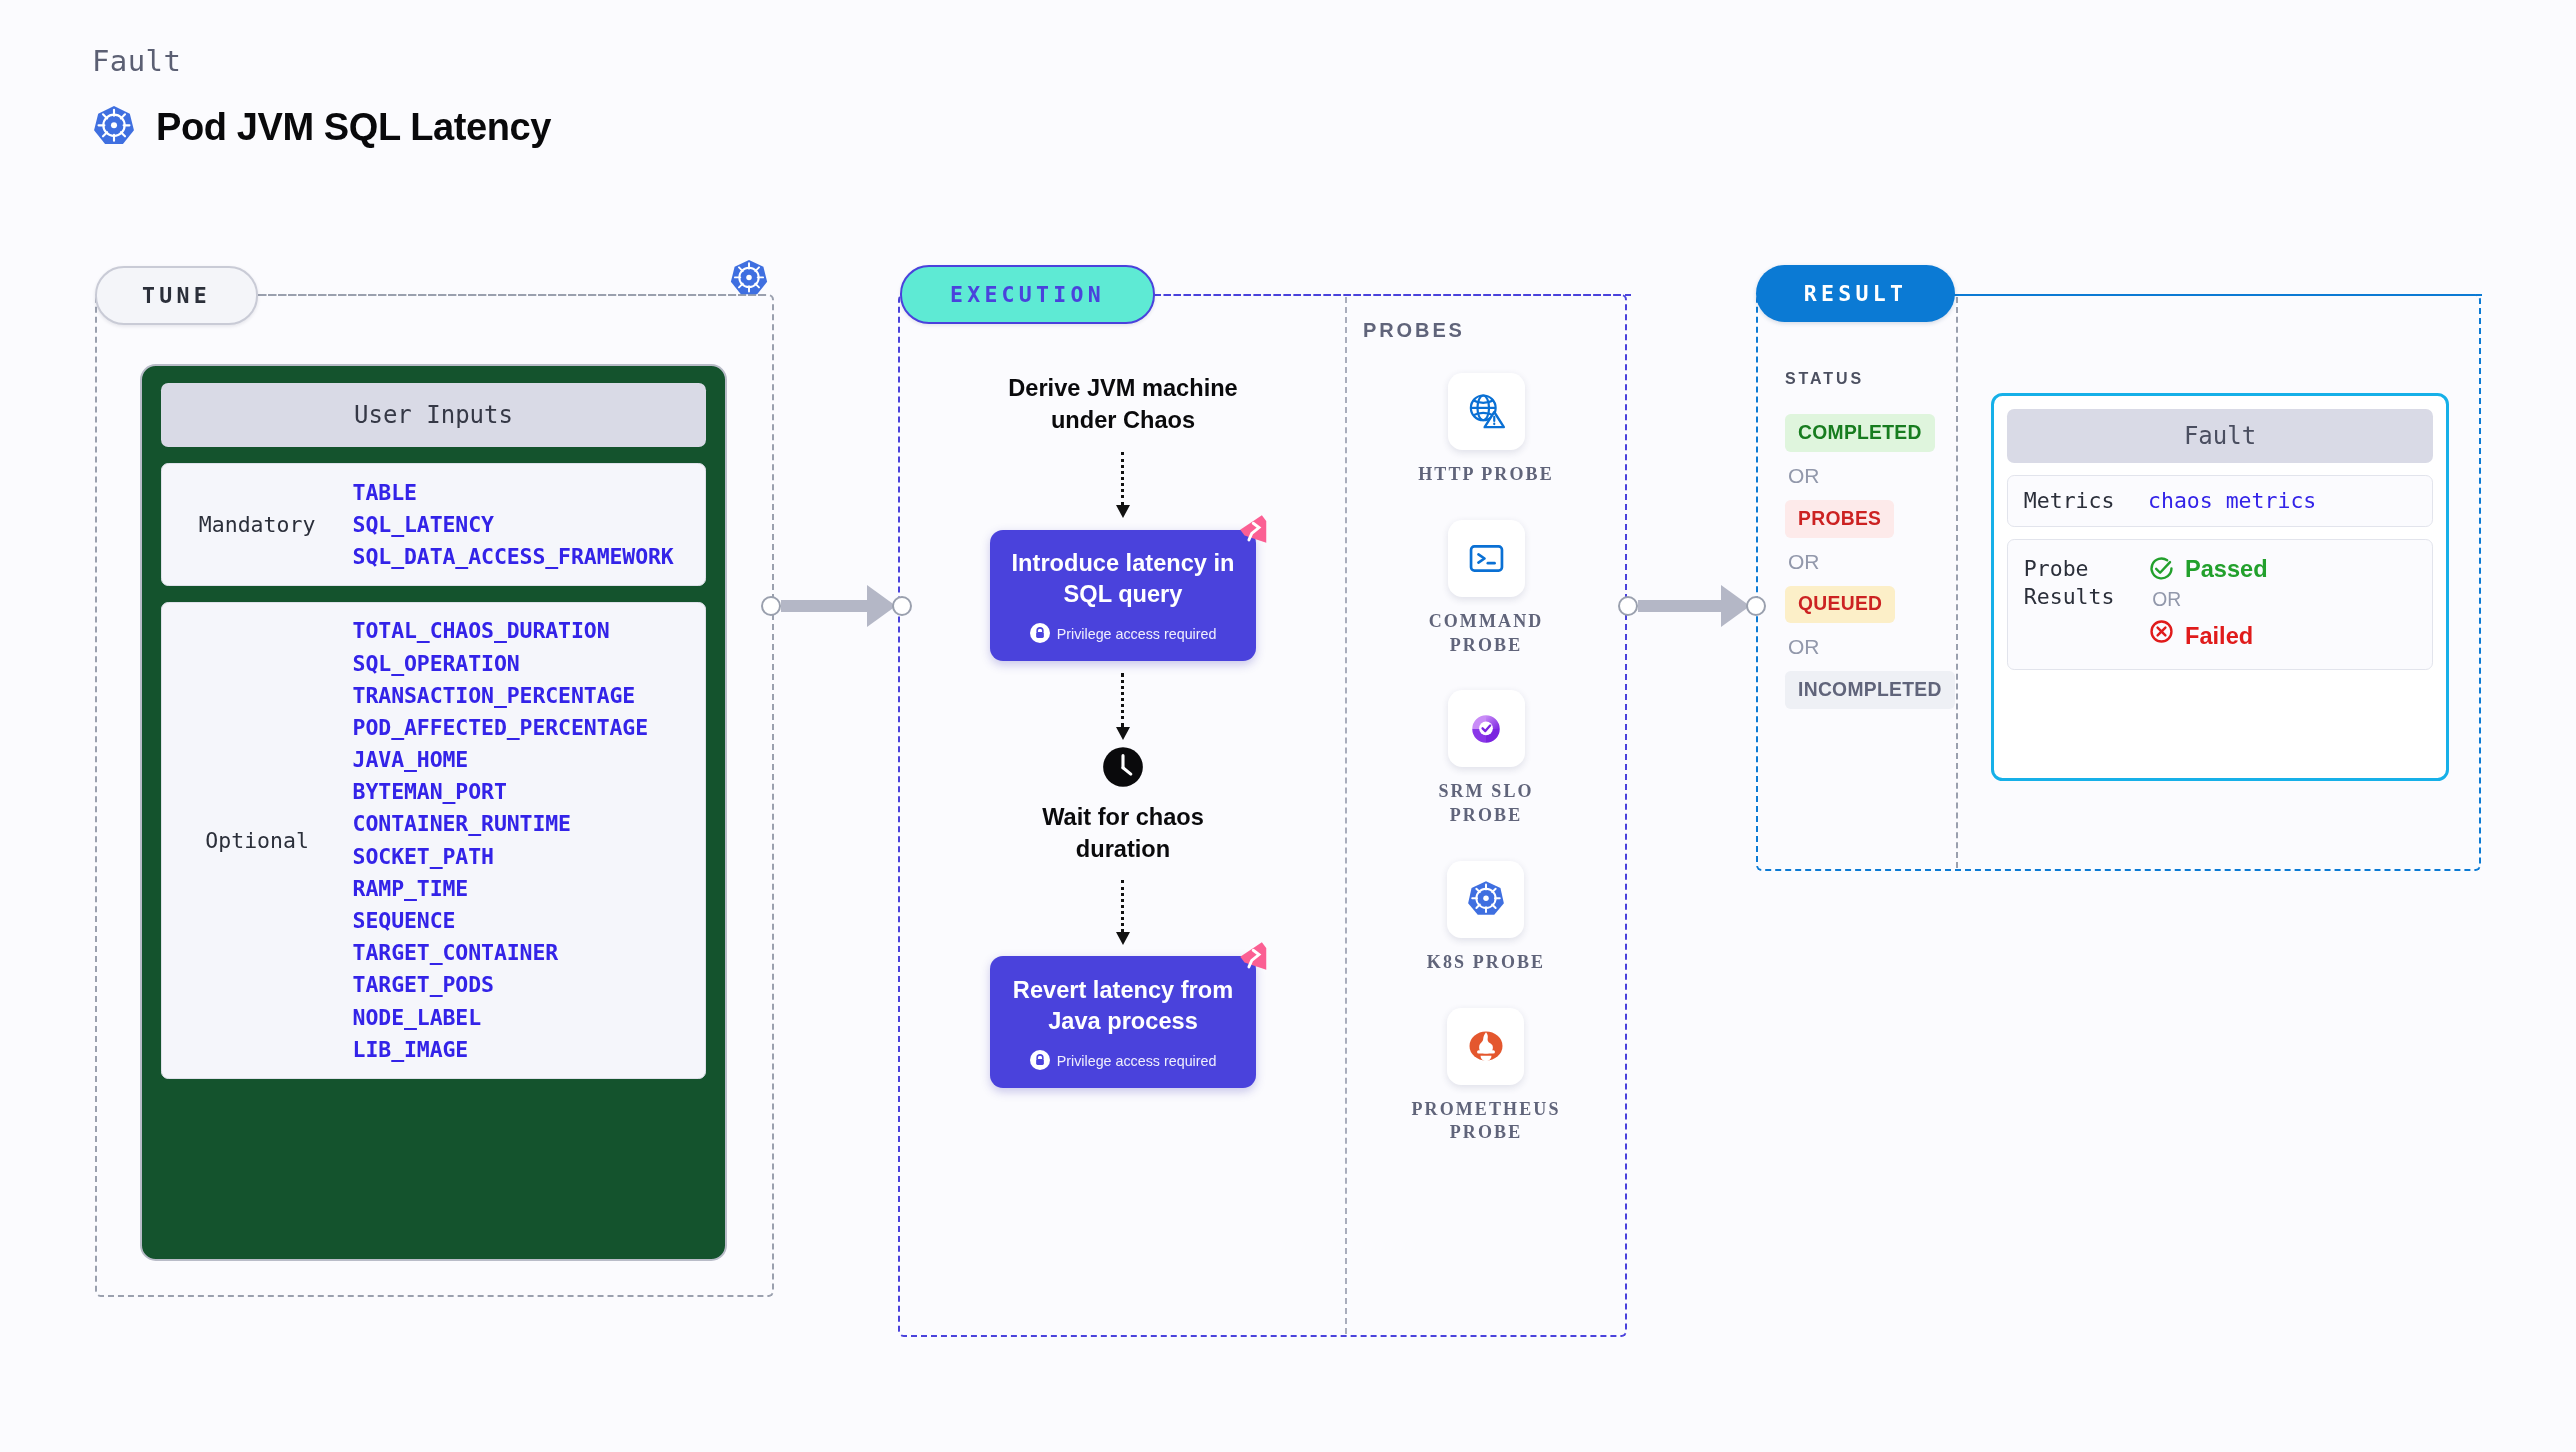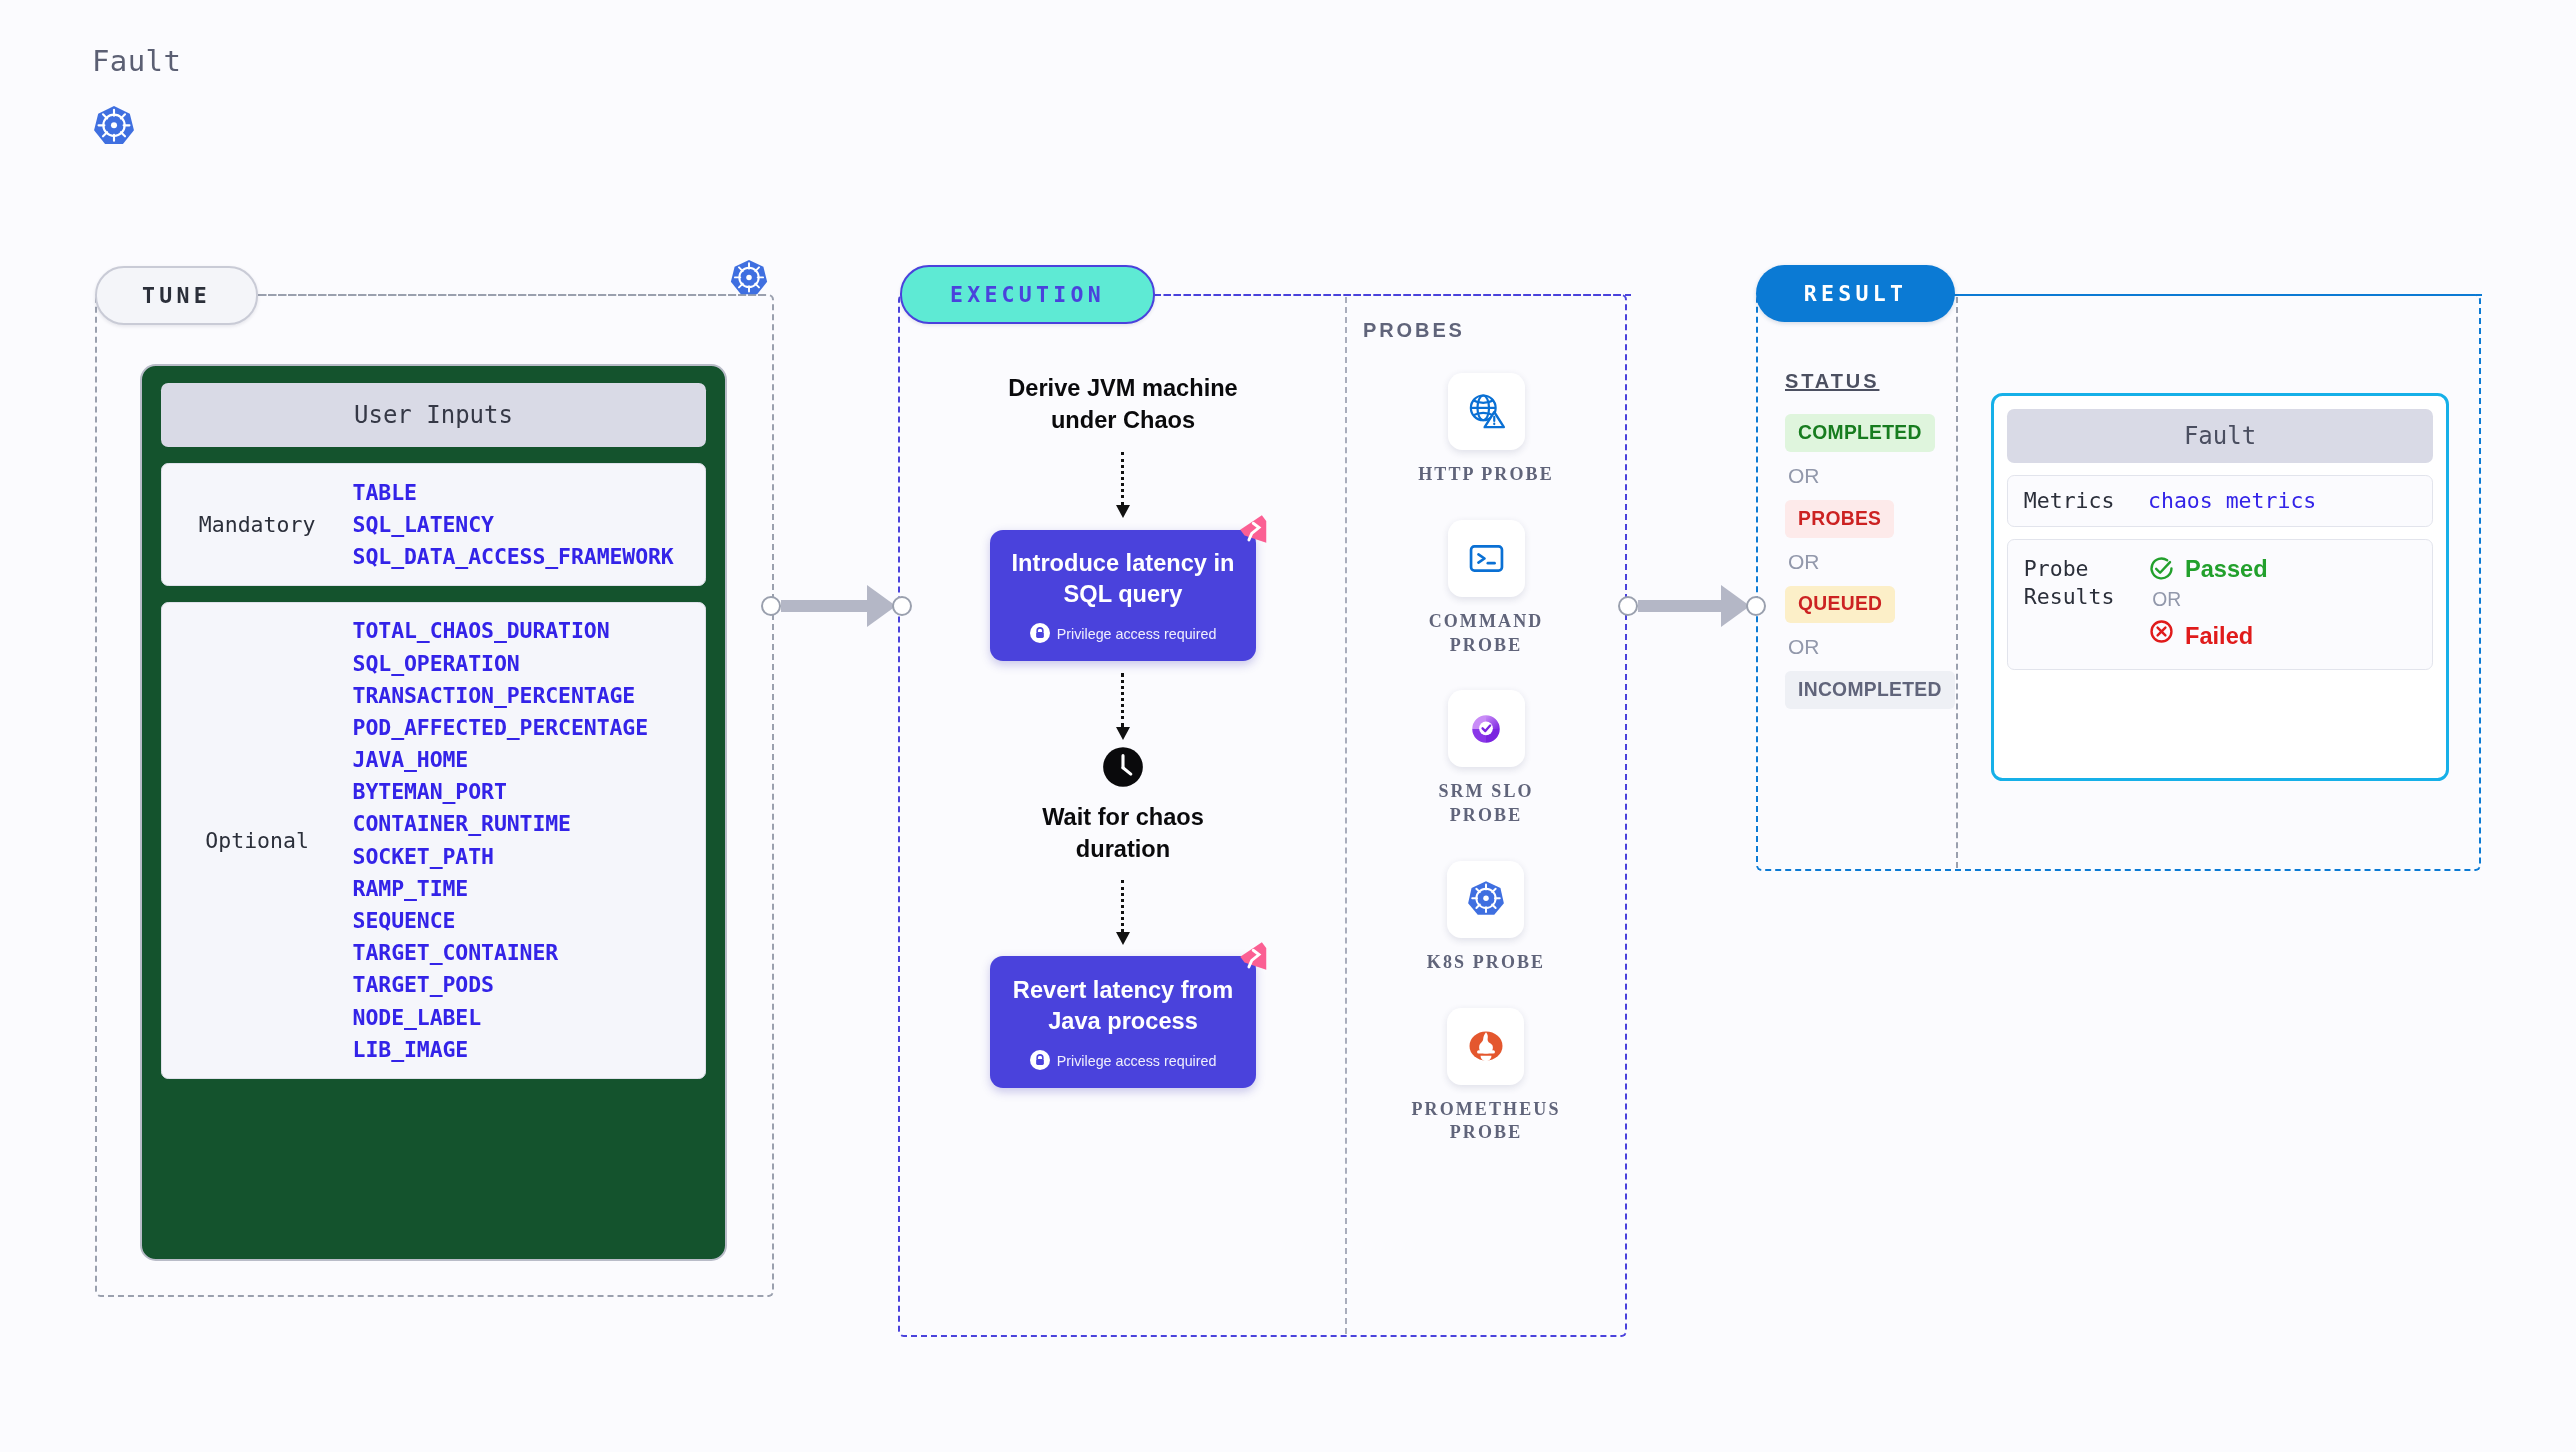--- a/index.html
+++ b/index.html
@@ -156,21 +156,21 @@
   #result-divider {
     position: absolute; left: 1956px; top: 297px; width: 0; height: 571px;
     border-left: 2.1px dashed #9aa0ae;
   }
   #result-topline {
     position: absolute; left: 1956px; top: 294px; width: 526px; height: 0;
     border-top: 2.9px dashed #0b7ad4; z-index: 6;
   }
   #status-label {
     position: absolute; left: 1785px; top: 370px;
-    font-size: 20px; font-weight: 700; color: #4c5061; letter-spacing: 2.9px; text-decoration: underline;
+    font-size: 16px; font-weight: 700; color: #4c5061; letter-spacing: 2.9px;
   }
   #status-stack {
     position: absolute; left: 1785px; top: 414px; width: 165px;
     display: flex; flex-direction: column; align-items: flex-start;
   }
   .status-badge {
     border-radius: 5.7px; padding: 7.9px 13px; font-size: 19.3px;
     font-weight: 700; letter-spacing: 0.3px;
   }
   .or-text { font-size: 21px; color: #9298ab; margin: 12px 0 12px 2.9px; }
@@ -231,20 +231,21 @@
           <line x1="32" y1="45" x2="32" y2="53.5"></line>
           <line x1="9.5" y1="31" x2="18" y2="31"></line>
           <line x1="46" y1="31" x2="54.5" y2="31"></line>
           <line x1="16" y1="15" x2="22" y2="21"></line>
           <line x1="42" y1="41" x2="48" y2="47"></line>
           <line x1="48" y1="15" x2="42" y2="21"></line>
           <line x1="22" y1="41" x2="16" y2="47"></line>
         </g>
       </svg>
     </span>
+    <span id="fault-title">Pod JVM SQL Latency</span>
   </div>
 </div>
 
 <div id="tune-region"></div>
 <div id="tune-topline"></div>
 <div id="tune-k8s">
   <svg width="40" height="40" viewBox="0 0 64 64">
     <polygon points="32,3 55,14 61,38 45,58 19,58 3,38 9,14" fill="#3f6fe0"></polygon>
     <g fill="none" stroke="#fff" stroke-width="3.1" stroke-linecap="round">
       <circle cx="32" cy="31" r="15.5"></circle>

